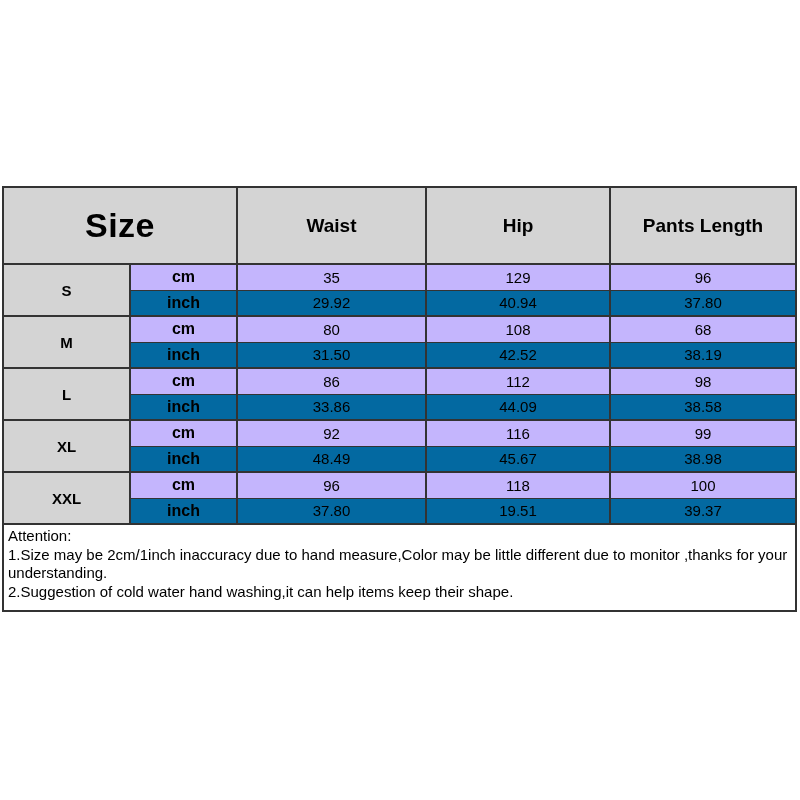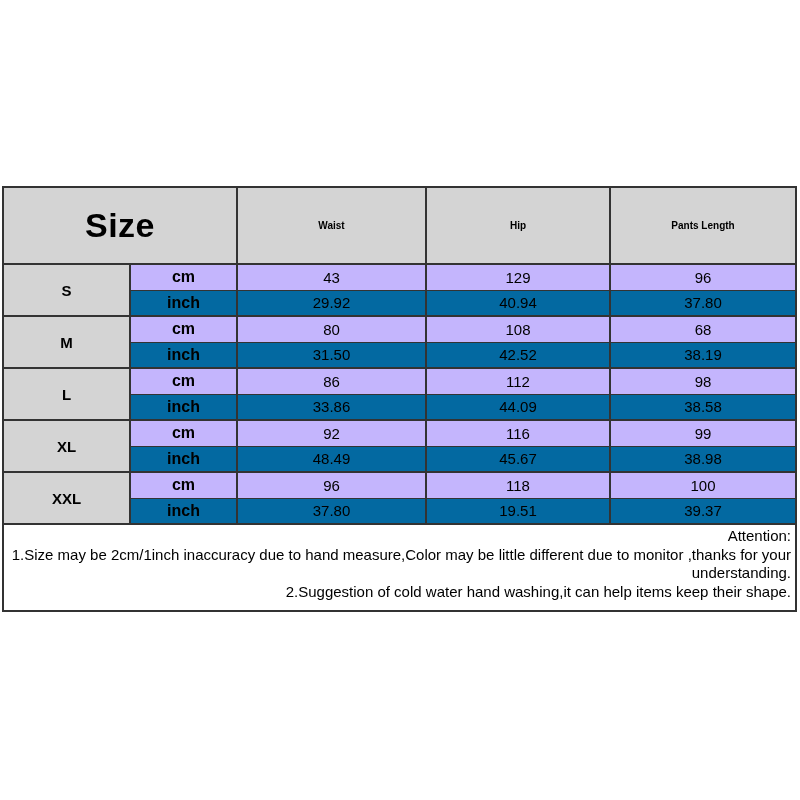--- a/index.html
+++ b/index.html
@@ -31,21 +31,21 @@
     border: 2px solid #333333;
     padding: 0;
     text-align: center;
     vertical-align: middle;
     overflow: hidden;
   }
   tr.header-row { height: 77px; }
   tr.header-row th {
     background: #d4d4d4;
     font-weight: bold;
-    font-size: 10px;
+    font-size: 19px;
   }
   tr.header-row th.corner {
     font-size: 34px;
     letter-spacing: 0.5px;
   }
   tr.row-cm, tr.row-inch { height: 26px; }
   th.size-cell {
     background: #d4d4d4;
     font-weight: bold;
     font-size: 15px;
@@ -56,21 +56,21 @@
   }
   td.val {
     font-weight: normal;
     font-size: 15px;
   }
   tr.row-cm td { background: #c4b5fd; border-bottom-width: 1px; }
   tr.row-inch td { background: #0369a1; border-top-width: 1px; }
   tr.attention-row td {
     height: 83px;
     background: #ffffff;
-    text-align: right;
+    text-align: left;
     vertical-align: top;
     padding: 2px 4px 0 4px;
   }
   .att-line {
     font-size: 15px;
     font-weight: normal;
     line-height: 18.5px;
   }
 </style>
 </head>
@@ -90,21 +90,21 @@
         <tr class="header-row">
       <th class="corner" colspan="2">Size</th>
       <th>Waist</th>
       <th>Hip</th>
       <th>Pants Length</th>
     </tr>
 
     <tr class="row-cm">
       <th class="size-cell" rowspan="2">S</th>
       <td class="unit-cell">cm</td>
-      <td class="val">43</td>
+      <td class="val">35</td>
       <td class="val">129</td>
       <td class="val">96</td>
     </tr>
     <tr class="row-inch">
       <td class="unit-cell">inch</td>
       <td class="val">29.92</td>
       <td class="val">40.94</td>
       <td class="val">37.80</td>
     </tr>
 

